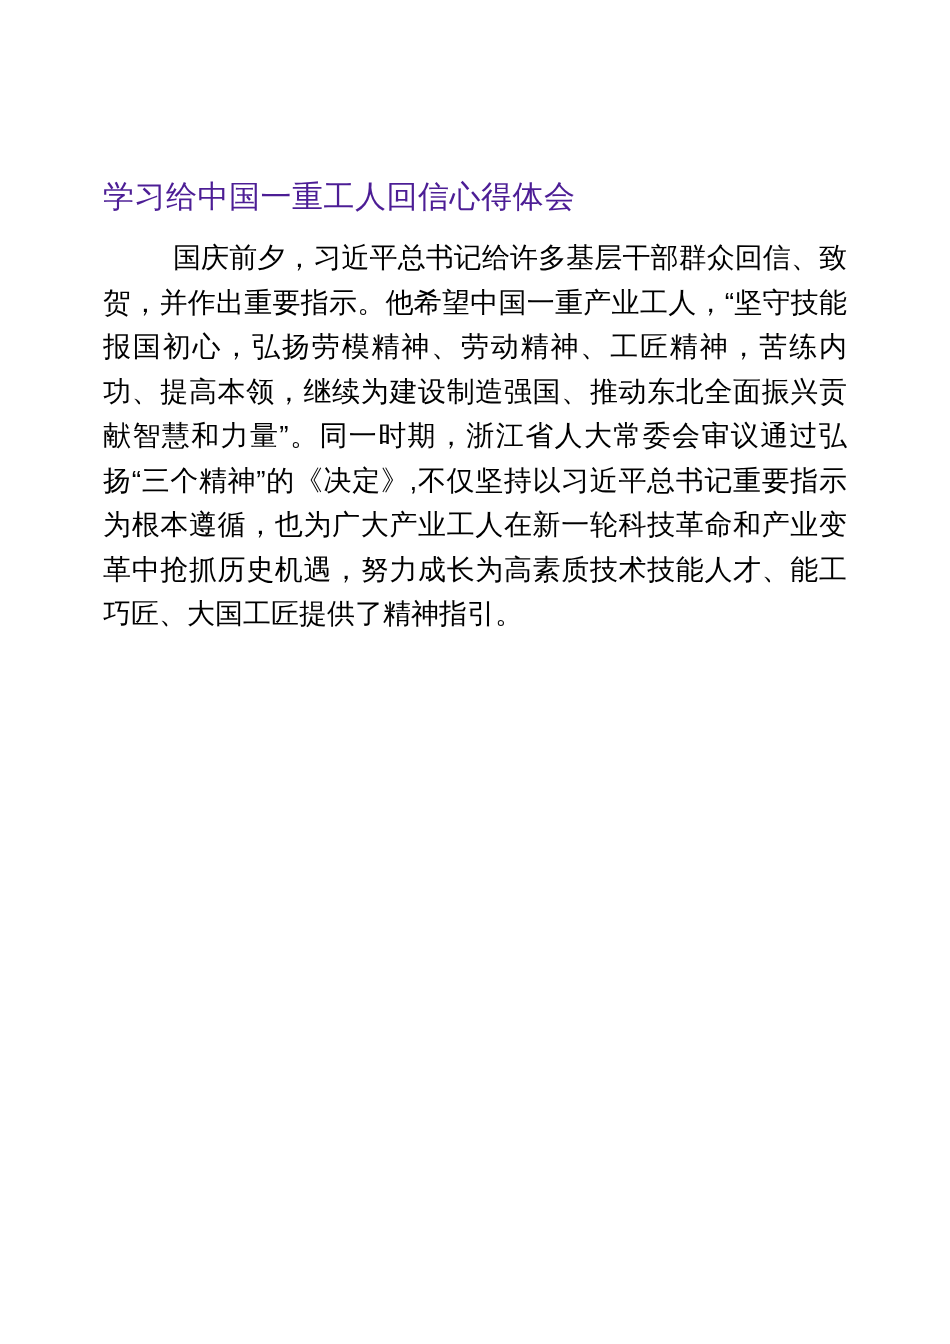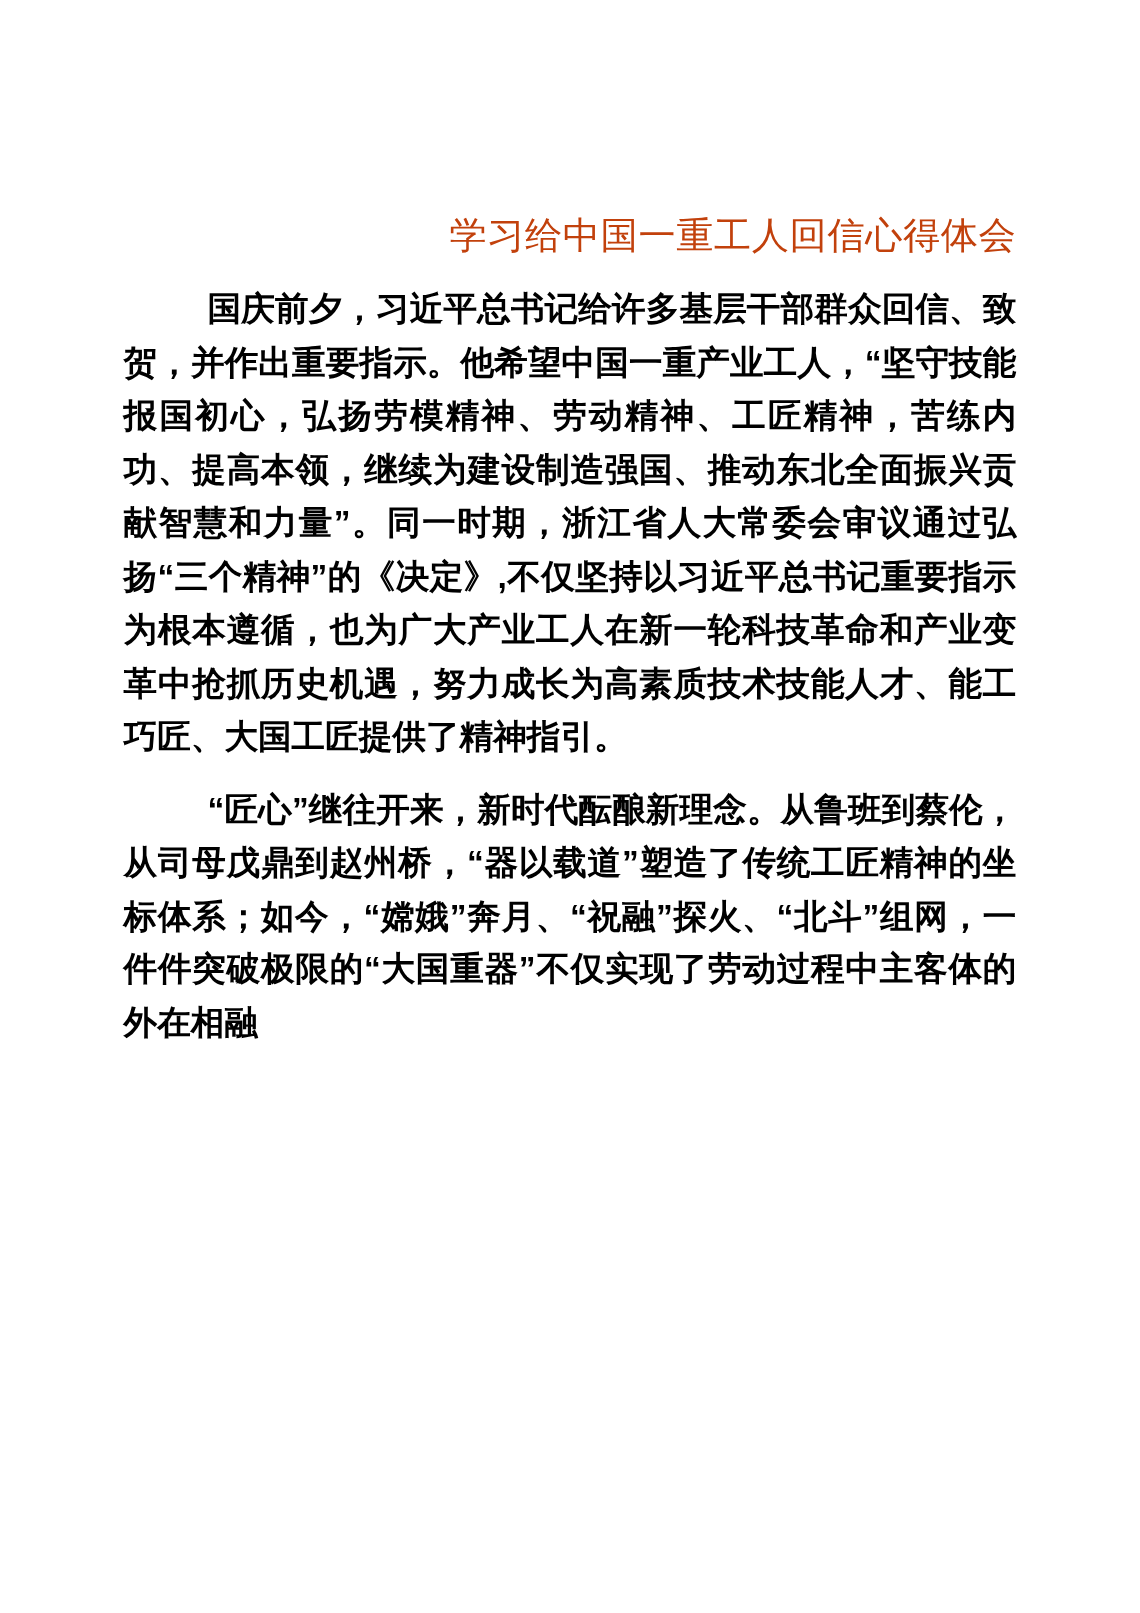--- a/index.html
+++ b/index.html
@@ -13,40 +13,39 @@
     font-family: "Liberation Sans", "DejaVu Sans", sans-serif;
     color: #000000;
   }
   .content {
     padding: 174px 103px 0 103px;
   }
   .doc-title {
     font-size: 31px;
     font-weight: 400;
     line-height: 46px;
-    text-align: right;
+    text-align: left;
     letter-spacing: 0.5px;
     margin-bottom: 5px;
-    color: #c2410c;
+    color: #4c1d95;
   }
   .para {
     font-size: 28px;
-    font-weight: 700;
+    font-weight: 400;
     line-height: 44.5px;
     text-align: justify;
     text-justify: inter-character;
     text-indent: 2.5em;
     color: #000000;
     word-break: break-all;
     overflow-wrap: break-word;
     margin-top: 16px;
   }
 </style>
 </head>
 <body>
 
 <div class="page">
   <div class="content">
     <h1 class="doc-title">学习给中国一重工人回信心得体会</h1>
     <p class="para">国庆前夕，习近平总书记给许多基层干部群众回信、致贺，并作出重要指示。他希望中国一重产业工人，“坚守技能报国初心，弘扬劳模精神、劳动精神、工匠精神，苦练内功、提高本领，继续为建设制造强国、推动东北全面振兴贡献智慧和力量”。同一时期，浙江省人大常委会审议通过弘扬“三个精神”的《决定》,不仅坚持以习近平总书记重要指示为根本遵循，也为广大产业工人在新一轮科技革命和产业变革中抢抓历史机遇，努力成长为高素质技术技能人才、能工巧匠、大国工匠提供了精神指引。</p>
-    <p class="para">“匠心”继往开来，新时代酝酿新理念。从鲁班到蔡伦，从司母戊鼎到赵州桥，“器以载道”塑造了传统工匠精神的坐标体系；如今，“嫦娥”奔月、“祝融”探火、“北斗”组网，一件件突破极限的“大国重器”不仅实现了劳动过程中主客体的外在相融</p>
   </div>
 </div>
 
 </body></html>

